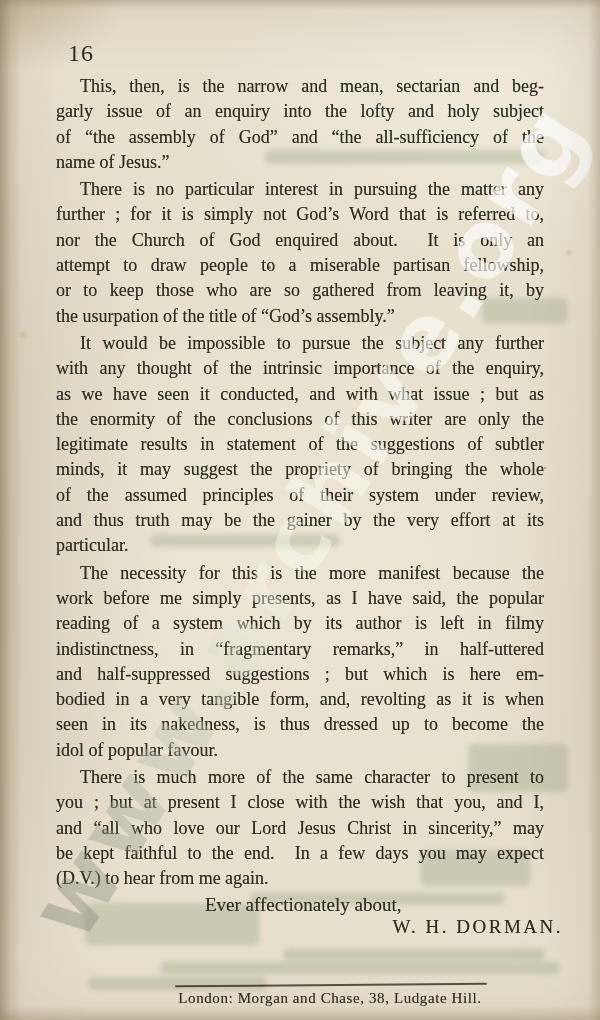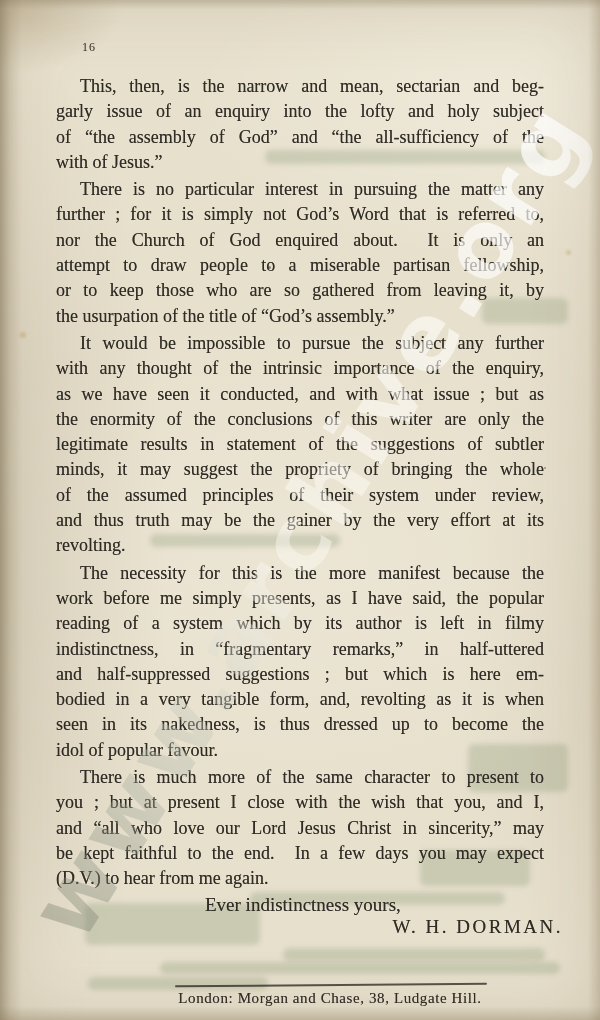--- a/index.html
+++ b/index.html
@@ -35,21 +35,21 @@
     background:linear-gradient(0deg, rgba(120,104,72,0.24), rgba(120,104,72,0));}
 
   
   .st{position:absolute;z-index:1;background:rgba(130,148,112,0.28);
     filter:blur(2.5px);border-radius:6px;}
   .speck{position:absolute;z-index:2;border-radius:50%;}
 
   
   .content{position:absolute;inset:0;z-index:3;}
   .page-header{position:absolute;top:36px;left:56px;width:490px;height:30px;}
-  .page-number{position:absolute;left:26px;top:4px;font-size:12px;letter-spacing:1px;}
+  .page-number{position:absolute;left:12px;top:4px;font-size:24px;letter-spacing:1px;}
   .running-title{display:block;text-align:center;padding-left:26px;
     font-style:italic;font-size:21px;letter-spacing:0.4px;white-space:nowrap;}
 
   .body-text{position:absolute;top:74px;left:56px;width:488px;
     font-size:18px;line-height:25.3px;
     text-shadow:0 0 0.3px rgba(47,43,37,0.55);}
   .para{margin:0 0 2px 0;}
   .line{text-align:justify;text-align-last:justify;}
   .line.last{text-align-last:left;}
   .para .line:first-child{text-indent:24px;}
@@ -97,61 +97,61 @@
   <div class="content">
     <header class="page-header">
       <span class="page-number">16</span>
     </header>
 
     <div class="body-text">
         <div class="para">
           <div class="line">This, then, is the narrow and mean, sectarian and beg-</div>
           <div class="line">garly issue of an enquiry into the lofty and holy subject</div>
           <div class="line">of “the assembly of God” and “the all-sufficiency of the</div>
-          <div class="line last">with of Jesus.”</div>
+          <div class="line last">name of Jesus.”</div>
         </div>
         <div class="para">
           <div class="line">There is no particular interest in pursuing the matter any</div>
           <div class="line">further ; for it is simply not God’s Word that is referred to,</div>
           <div class="line">nor the Church of God enquired about.&nbsp; It is only an</div>
           <div class="line">attempt to draw people to a miserable partisan fellowship,</div>
           <div class="line">or to keep those who are so gathered from leaving it, by</div>
           <div class="line last">the usurpation of the title of “God’s assembly.”</div>
         </div>
         <div class="para">
           <div class="line">It would be impossible to pursue the subject any further</div>
           <div class="line">with any thought of the intrinsic importance of the enquiry,</div>
           <div class="line">as we have seen it conducted, and with what issue ; but as</div>
           <div class="line">the enormity of the conclusions of this writer are only the</div>
           <div class="line">legitimate results in statement of the suggestions of subtler</div>
           <div class="line">minds, it may suggest the propriety of bringing the whole</div>
           <div class="line">of the assumed principles of their system under review,</div>
           <div class="line">and thus truth may be the gainer by the very effort at its</div>
-          <div class="line last">revolting.</div>
+          <div class="line last">particular.</div>
         </div>
         <div class="para">
           <div class="line">The necessity for this is the more manifest because the</div>
           <div class="line">work before me simply presents, as I have said, the popular</div>
           <div class="line">reading of a system which by its author is left in filmy</div>
           <div class="line">indistinctness, in “fragmentary remarks,” in half-uttered</div>
           <div class="line">and half-suppressed suggestions ; but which is here em-</div>
           <div class="line">bodied in a very tangible form, and, revolting as it is when</div>
           <div class="line">seen in its nakedness, is thus dressed up to become the</div>
           <div class="line last">idol of popular favour.</div>
         </div>
         <div class="para">
           <div class="line">There is much more of the same character to present to</div>
           <div class="line">you ; but at present I close with the wish that you, and I,</div>
           <div class="line">and “all who love our Lord Jesus Christ in sincerity,” may</div>
           <div class="line">be kept faithful to the end.&nbsp; In a few days you may expect</div>
           <div class="line last">(D.V.) to hear from me again.</div>
         </div>
       </div>
 
-    <div class="valediction">Ever indistinctness yours,</div>
+    <div class="valediction">Ever affectionately about,</div>
     <div class="signature">W. H. DORMAN.</div>
 
     <footer class="page-footer">
       <div class="imprint-rule"></div>
       <div class="imprint">London: Morgan and Chase, 38, Ludgate Hill.</div>
     </footer>
   </div>
 
   <div class="watermark">www.archive.org</div>
 

